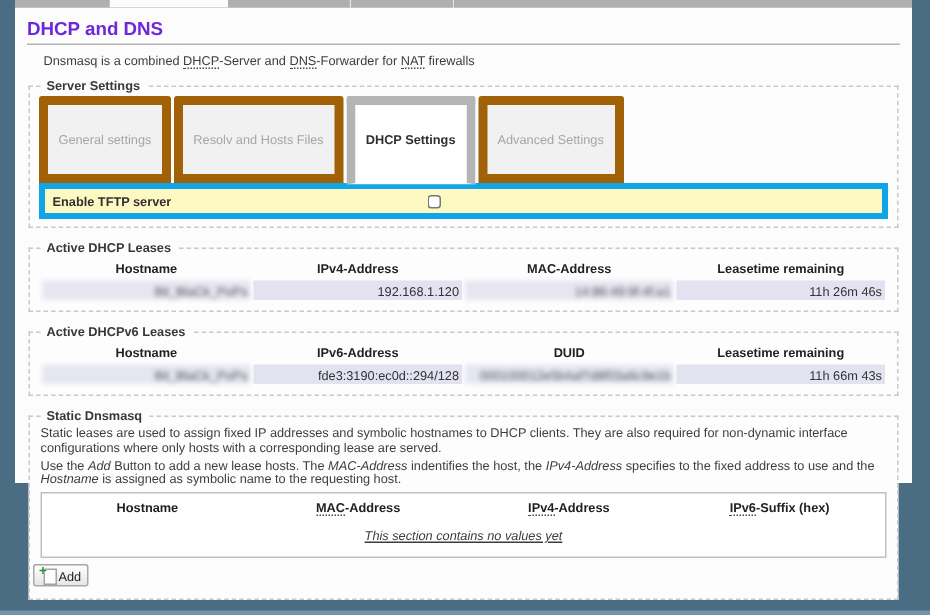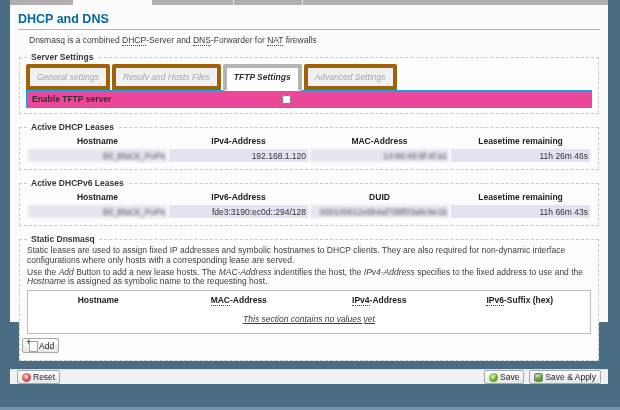--- a/index.html
+++ b/index.html
@@ -16,44 +16,44 @@
   .top-strip { position:absolute; left:10px; top:0; width:598px; height:5px; display:flex; }
   .top-strip .seg-gray  { background:#b0aeb0; }
   .top-strip .seg-white { background:#fbfbfb; }
   .top-strip .seg-gap   { background:#e9e9e9; width:1px; }
 
   .page {
     position:absolute; left:10px; top:5px; width:598px; height:317px;
     background:#fcfcfc; display:flex; flex-direction:column;
     padding:0 7px;
   }
-  .page-title { margin:7px 1px 3px; font-size:12.5px; line-height:1.15; color:#0369a1; font-weight:bold; }
+  .page-title { margin:7px 1px 3px; font-size:12.5px; line-height:1.15; color:#6d28d9; font-weight:bold; }
   .title-rule { border:0; border-top:1px solid #b5b5b5; margin:0 1px 5px; }
   .intro { margin:0 12px 7px; font-size:8.5px; color:#3d3d3d; }
   .abbr { border-bottom:1px dotted #4a4a4a; }
 
   fieldset.cbi-section {
     border:1px dashed #c8c8c8; margin:0 2px 8px; padding:1px 6px 5px;
     background:#fdfdfd;
   }
   fieldset.cbi-section legend { font-size:8.5px; font-weight:bold; color:#383838; padding:0 4px; margin-left:1px; }
 
   
   .tabs { display:flex; gap:2px; margin:1px 0 0; position:relative; }
   .tab {
     font-size:8.5px; color:#a6a6a6; background:#f1f1f1;
-    border:4px solid #a16207; border-radius:2px 2px 0 0;
-    padding:4px 7px; position:relative;font-style:italic;
+    border:6px solid #a16207; border-radius:2px 2px 0 0;
+    padding:18px 7px; position:relative;
   }
   .tab.active {
     background:#fff; color:#303030; font-weight:bold;
     border-color:#b4b4b4; border-bottom:1px solid #fff;
     margin-bottom:-1px; z-index:2;
   }
-  .tab-panel { border:1px solid #0ea5e9; background:#ec4899; position:relative; z-index:1; }
+  .tab-panel { border:4px solid #0ea5e9; background:#fef9c3; position:relative; z-index:1; }
   .field-row { display:flex; align-items:center; padding:3px 5px; }
   .field-label { width:250px; font-size:8.5px; font-weight:bold; color:#303030; }
   input.cb { width:9px; height:9px; margin:0; }
 
   
   table.leases { width:100%; border-collapse:separate; border-spacing:2px; margin-top:0; }
   table.leases th { font-size:8.5px; font-weight:bold; color:#222; text-align:center; padding:1px 2px; width:25%; }
   table.leases td { font-size:8.5px; color:#333; text-align:right; padding:1.5px 2px; background:#e2e2f0; }
   .redacted { filter:blur(1.6px); opacity:.85; }
 
@@ -120,21 +120,21 @@
   <div class="page-title">DHCP and DNS</div>
   <hr class="title-rule">
 
   <p class="intro"><span>Dnsmasq is a combined </span><span class="abbr">DHCP</span><span>-Server and </span><span class="abbr">DNS</span><span>-Forwarder for </span><span class="abbr">NAT</span><span> firewalls</span></p>
 
   <fieldset class="cbi-section">
     <legend>Server Settings</legend>
     <div class="tabs">
       <div class="tab">General settings</div>
       <div class="tab">Resolv and Hosts Files</div>
-      <div class="tab active">TFTP Settings</div>
+      <div class="tab active">DHCP Settings</div>
       <div class="tab">Advanced Settings</div>
     </div>
     <div class="tab-panel">
       <div class="field-row">
         <span class="field-label">Enable TFTP server</span>
         <input type="checkbox" class="cb" style="">
       </div>
     </div>
   </fieldset>
 

